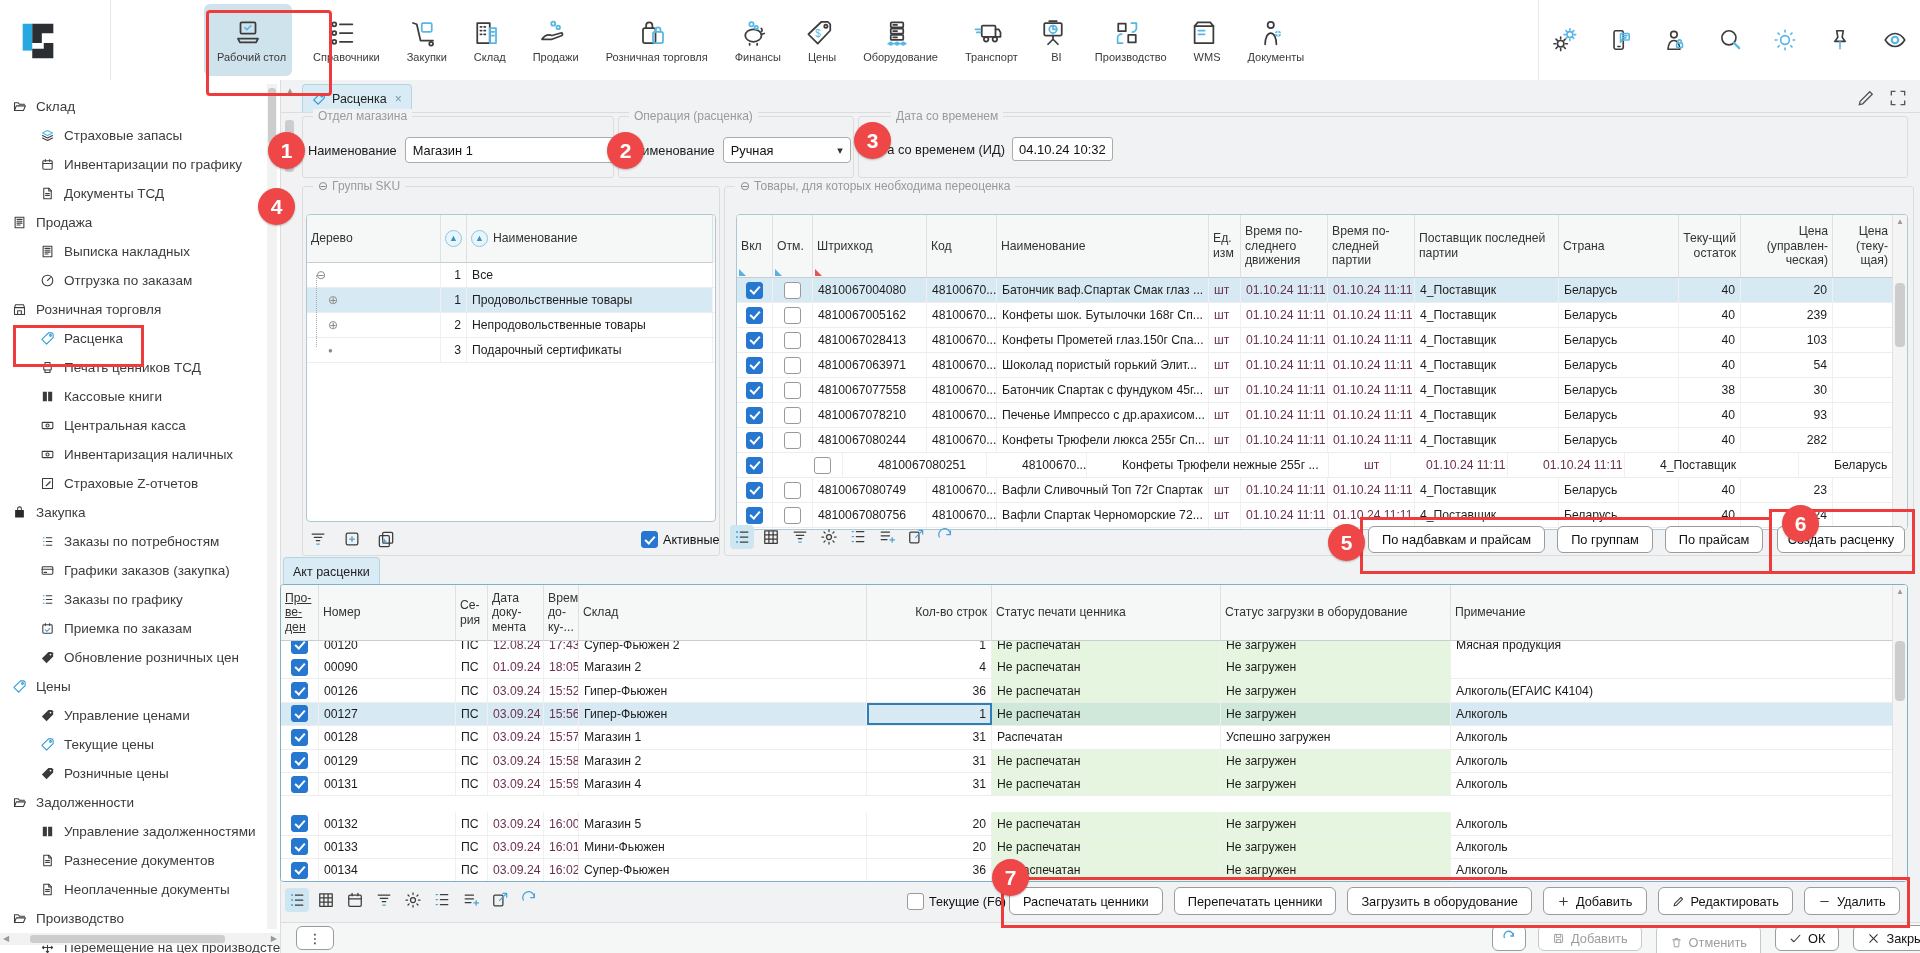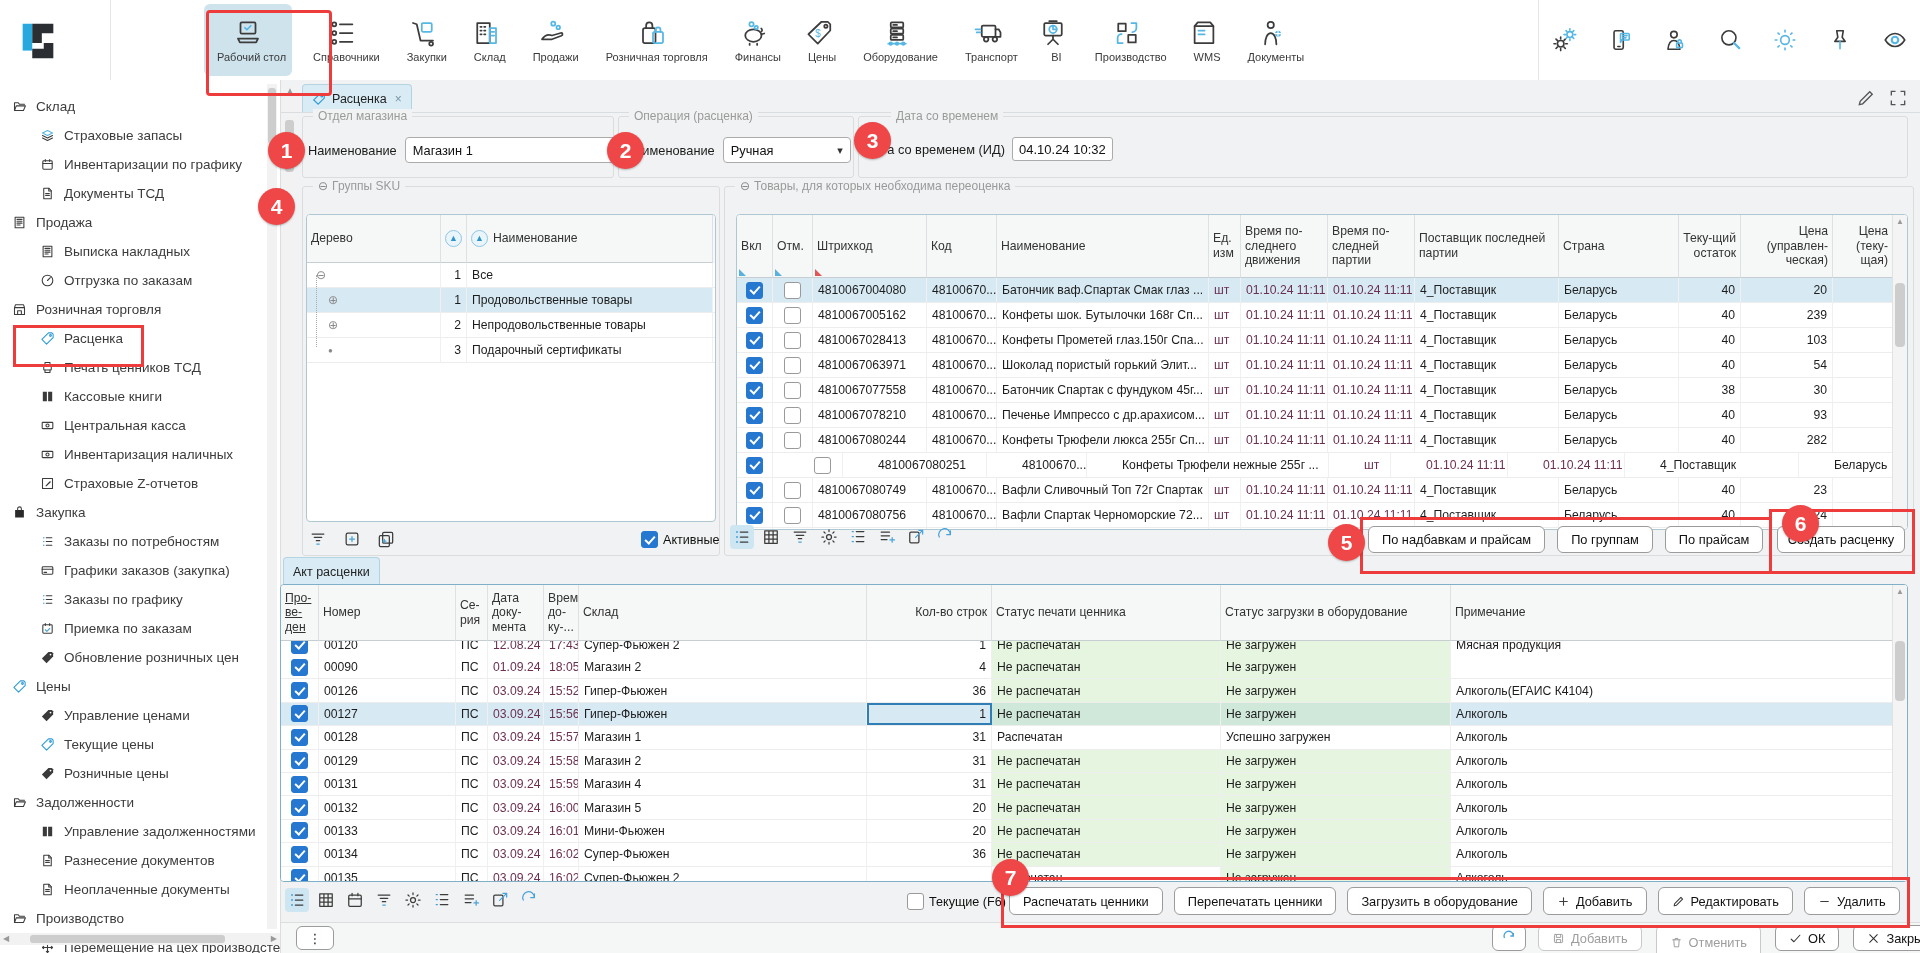--- a/index.html
+++ b/index.html
@@ -1121,21 +1121,21 @@
             <div class="cell">00131</div>
             <div class="cell">ПС</div>
             <div class="cell maroon">03.09.24</div>
             <div class="cell maroon">15:59</div>
             <div class="cell">Магазин 4</div>
             <div class="cell num">31</div>
             <div class="cell green">Не распечатан</div>
             <div class="cell green">Не загружен</div>
             <div class="cell">Алкоголь</div>
           </div>
-          <div class="trow" style="grid-template-columns: 38px 137px 32px 56px 35px 288px 125px 229px 230px 442px; height: 22.4px;">
+          <div class="trow" style="grid-template-columns: 38px 137px 32px 56px 35px 288px 125px 229px 230px 442px; height: 22.4px; margin-top: 16px;">
             <div class="cell">
               <span class="cb on" style="margin:0 auto"></span>
             </div>
             <div class="cell">00132</div>
             <div class="cell">ПС</div>
             <div class="cell maroon">03.09.24</div>
             <div class="cell maroon">16:00</div>
             <div class="cell">Магазин 5</div>
             <div class="cell num">20</div>
             <div class="cell green">Не распечатан</div>

